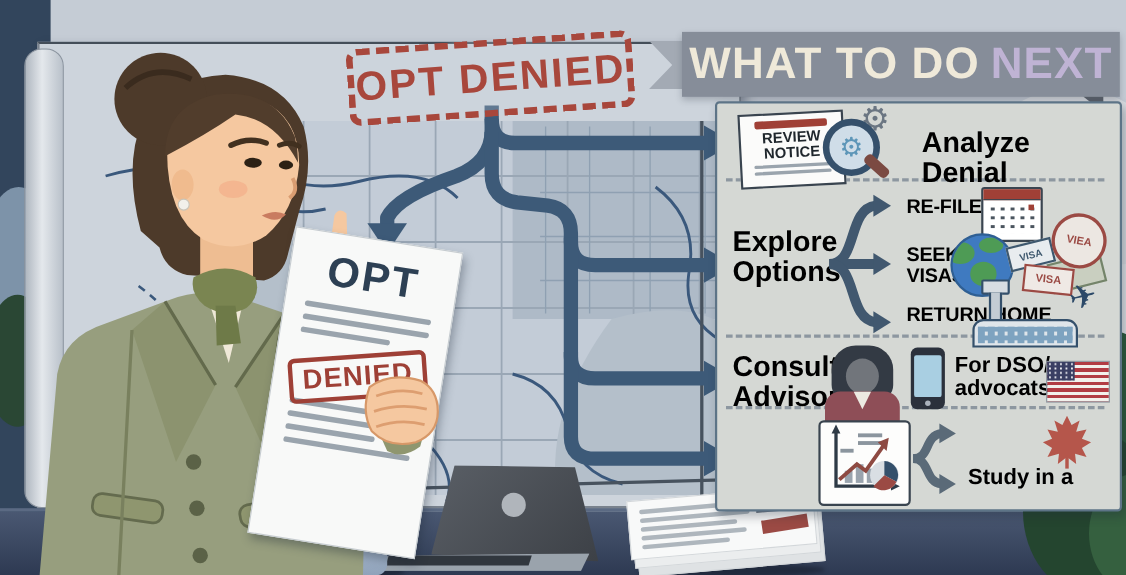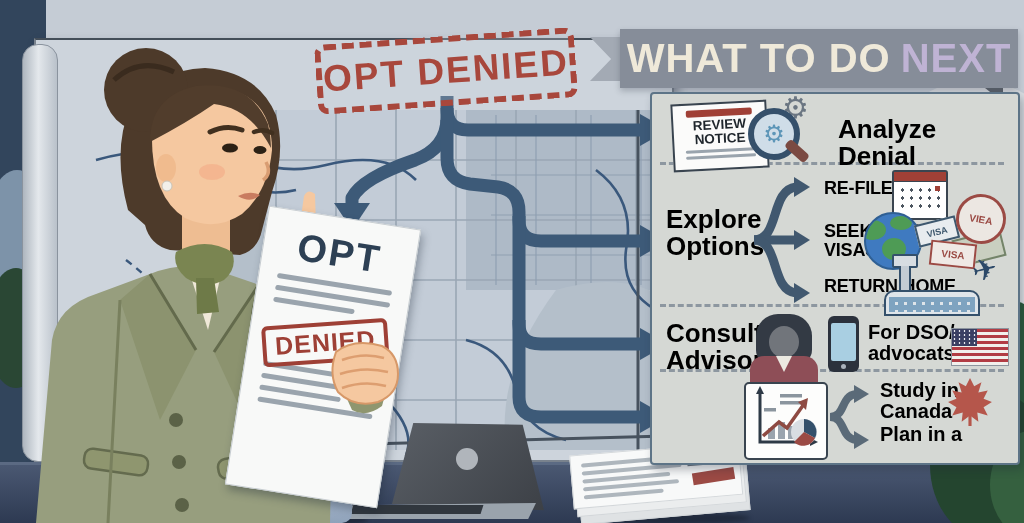--- a/index.html
+++ b/index.html
@@ -367,28 +367,24 @@
     <svg class="abs" style="left:172px;top:288px;" width="52" height="70" viewBox="0 0 52 70">
       <g fill="none" stroke="#5a6a78" stroke-width="8">
         <path d="M6,35 C22,35 16,14 32,12"></path>
         <path d="M6,35 C22,35 16,56 32,58"></path>
       </g>
       <g fill="#5a6a78">
         <polygon points="30,3 30,21 45,12"></polygon>
         <polygon points="30,49 30,67 45,58"></polygon>
       </g>
     </svg>
-    <div class="lbl mid" style="left:228px;top:286px;">
-      <div>Study in</div>
-      <div>Canada</div>
-    </div>
     <div class="abs leafwrap">
       <svg width="48" height="52" viewBox="0 0 46 48">
         <path d="M23,1 L27,9 L34,5 L31,15 L40,13 L36,21 L44,24 L36,29 L40,37 L30,34 L31,43 L23,37 L15,43 L16,34 L6,37 L10,29 L2,24 L10,21 L6,13 L15,15 L12,5 L19,9 Z" fill="#b5564b"></path>
         <rect x="21.5" y="36" width="3" height="11" fill="#b5564b"></rect>
       </svg>
     </div>
     <div class="lbl mid" style="left:228px;top:330px;">
-      <div>Plan in a</div>
+      <div>Study in a</div>
     </div>
   </div>
 
 </div>
 
 </body></html>

